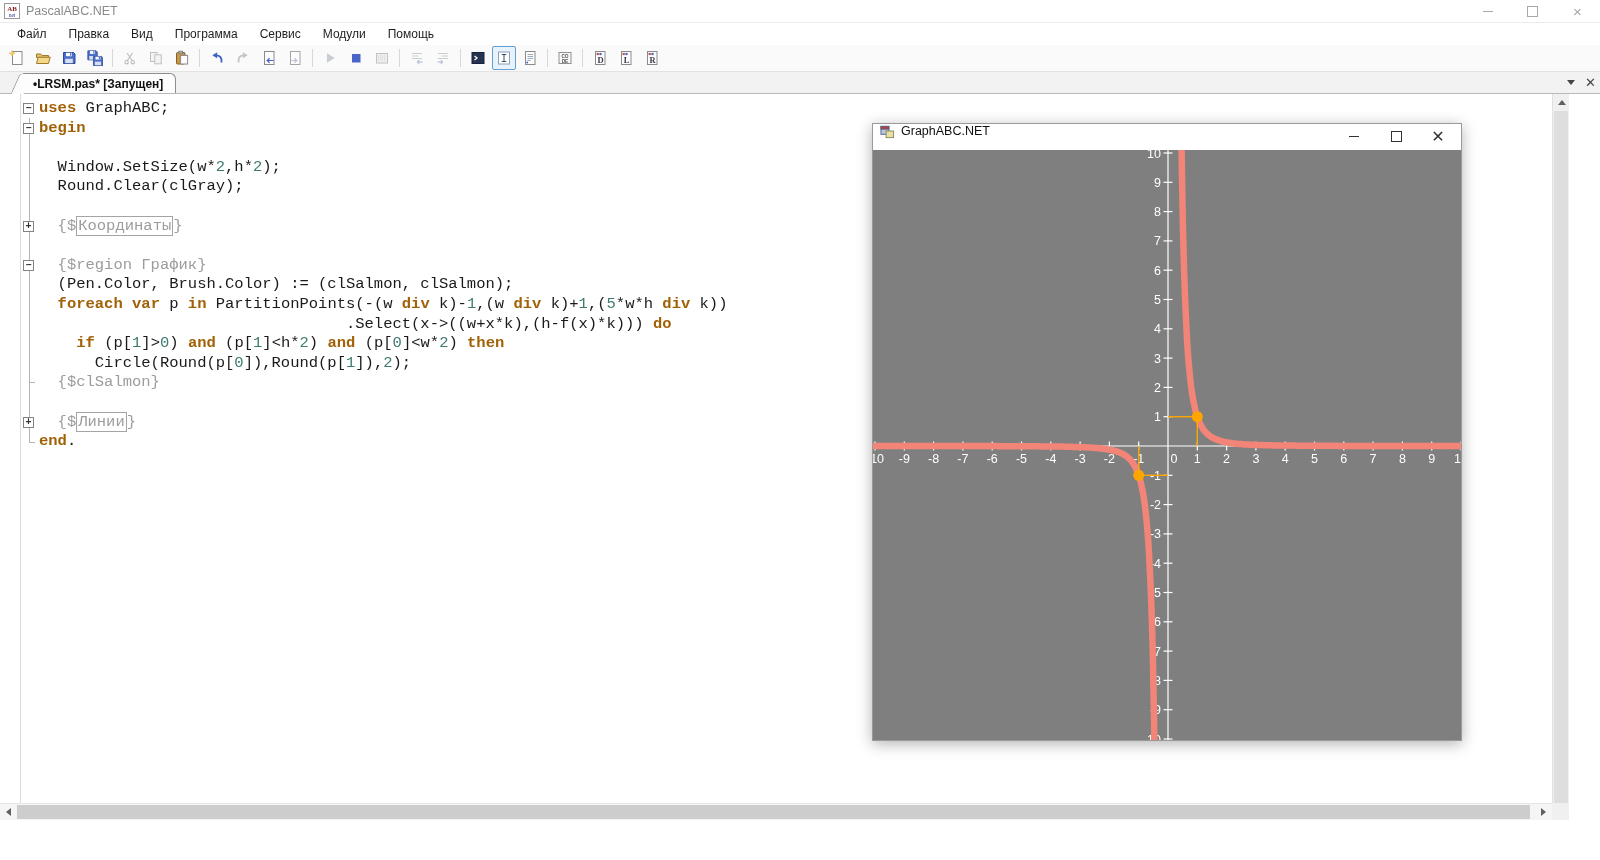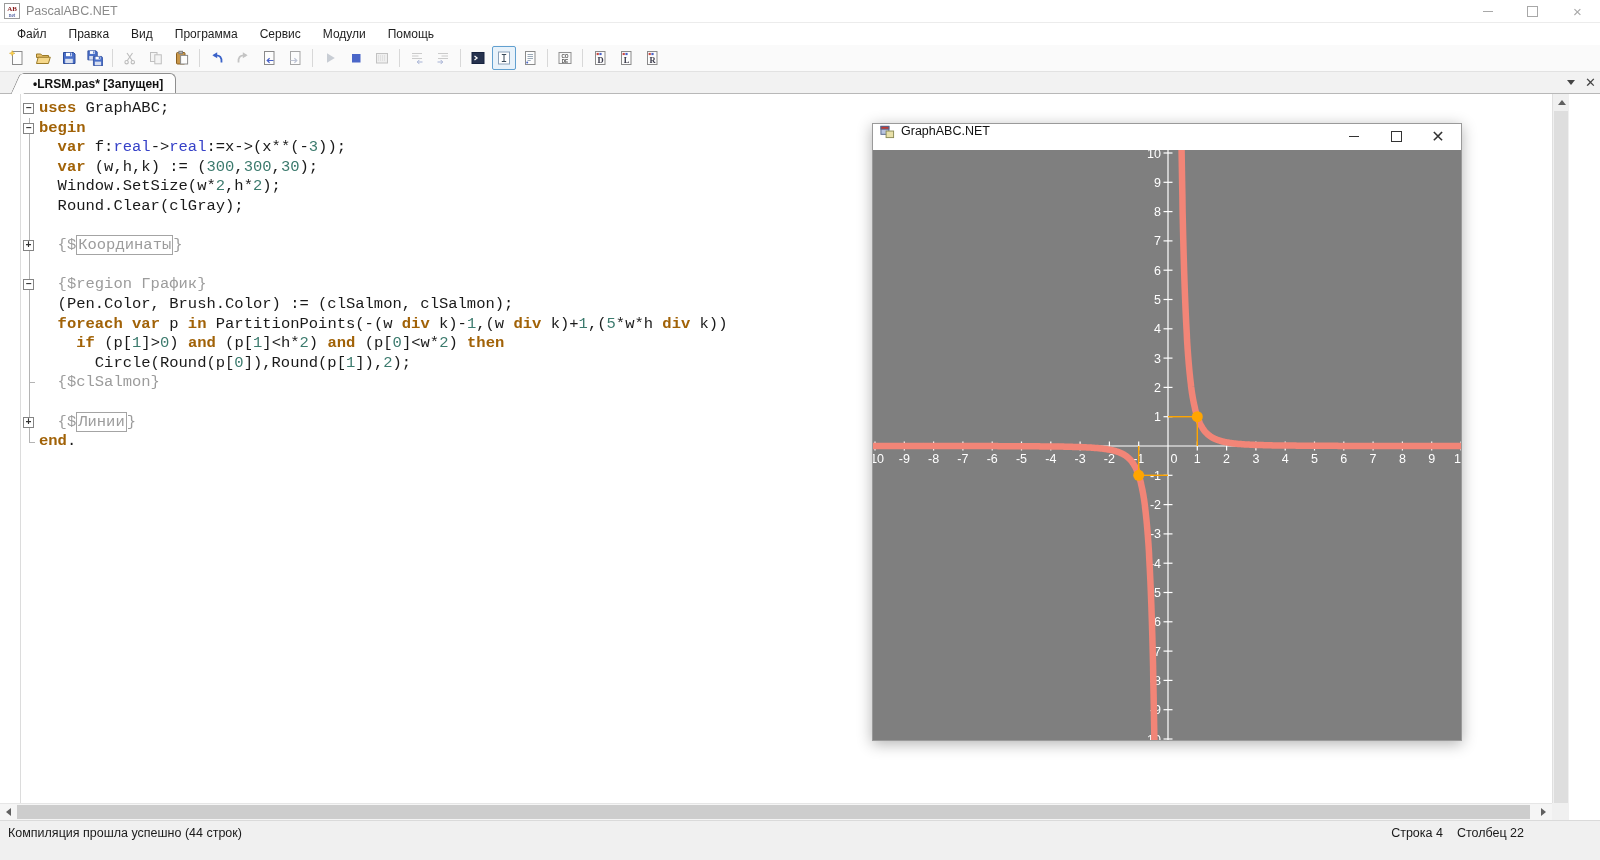--- a/index.html
+++ b/index.html
@@ -311,25 +311,20 @@
           <div class="ct"><span class="k">uses</span><span class="p"> GraphABC;</span></div>
         </div>
         <div class="cl">
           <div class="g line">
             <div class="fb">−</div>
           </div>
           <div class="ct"><span class="k">begin</span></div>
         </div>
         <div class="cl">
           <div class="g line"></div>
-          <div class="ct"><span class="p">  </span><span class="k">var</span><span class="p"> f:</span><span class="t">real</span><span class="p">-&gt;</span><span class="t">real</span><span class="p">:=x-&gt;(x**(-</span><span class="n">3</span><span class="p">));</span></div>
-        </div>
-        <div class="cl">
-          <div class="g line"></div>
-          <div class="ct"><span class="p">  </span><span class="k">var</span><span class="p"> (w,h,k) := (</span><span class="n">300</span><span class="p">,</span><span class="n">300</span><span class="p">,</span><span class="n">30</span><span class="p">);</span></div>
         </div>
         <div class="cl">
           <div class="g line"></div>
           <div class="ct"><span class="p">  Window.SetSize(w*</span><span class="n">2</span><span class="p">,h*</span><span class="n">2</span><span class="p">);</span></div>
         </div>
         <div class="cl">
           <div class="g line"></div>
           <div class="ct"><span class="p">  Round.Clear(clGray);</span></div>
         </div>
         <div class="cl">
@@ -352,20 +347,24 @@
           </div>
           <div class="ct"><span class="c">  {$region График}</span></div>
         </div>
         <div class="cl">
           <div class="g line"></div>
           <div class="ct"><span class="p">  (Pen.Color, Brush.Color) := (clSalmon, clSalmon);</span></div>
         </div>
         <div class="cl">
           <div class="g line"></div>
           <div class="ct"><span class="p">  </span><span class="k">foreach</span><span class="p"> </span><span class="k">var</span><span class="p"> p </span><span class="k">in</span><span class="p"> PartitionPoints(-(w </span><span class="k">div</span><span class="p"> k)-</span><span class="n">1</span><span class="p">,(w </span><span class="k">div</span><span class="p"> k)+</span><span class="n">1</span><span class="p">,(</span><span class="n">5</span><span class="p">*w*h </span><span class="k">div</span><span class="p"> k))</span></div>
+        </div>
+        <div class="cl">
+          <div class="g line"></div>
+          <div class="ct"><span class="p">                                 .Select(x-&gt;((w+x*k),(h-f(x)*k))) </span><span class="k">do</span></div>
         </div>
         <div class="cl">
           <div class="g line"></div>
           <div class="ct"><span class="p">    </span><span class="k">if</span><span class="p"> (p[</span><span class="n">1</span><span class="p">]&gt;</span><span class="n">0</span><span class="p">) </span><span class="k">and</span><span class="p"> (p[</span><span class="n">1</span><span class="p">]&lt;h*</span><span class="n">2</span><span class="p">) </span><span class="k">and</span><span class="p"> (p[</span><span class="n">0</span><span class="p">]&lt;w*</span><span class="n">2</span><span class="p">) </span><span class="k">then</span></div>
         </div>
         <div class="cl">
           <div class="g line"></div>
           <div class="ct"><span class="p">      Circle(Round(p[</span><span class="n">0</span><span class="p">]),Round(p[</span><span class="n">1</span><span class="p">]),</span><span class="n">2</span><span class="p">);</span></div>
         </div>
         <div class="cl">
@@ -403,27 +402,20 @@
     <div class="arr" style="left:0">
         <span class="tri-lf"></span>
       </div>
     <div class="hthumb"></div>
     <div class="arr" style="right:0">
         <span class="tri-rt"></span>
       </div>
   </div>
   <div class="scroll-corner"></div>
 
-  <div class="statusbar">
-    <span class="status-left">Компиляция прошла успешно (44 строк)</span>
-    <span class="status-right">
-      <span>Строка 4</span>
-      <span>Столбец 22</span>
-    </span>
-  </div>
 
   <div class="graph-window">
     <div class="gw-titlebar">
       <svg class="gw-icon" viewBox="0 0 16 16">
         <rect x="1" y="2.5" width="8.5" height="8.5" fill="#b8c4e0" stroke="#55648a"></rect>
         <rect x="1" y="2.5" width="8.5" height="3" fill="#c23a32" stroke="#55648a"></rect>
         <rect x="6.5" y="7.5" width="8" height="7" fill="#e8e0a8" stroke="#8a8a55"></rect>
       </svg>
       <span class="gw-title">GraphABC.NET</span>
       <div class="gw-controls">

